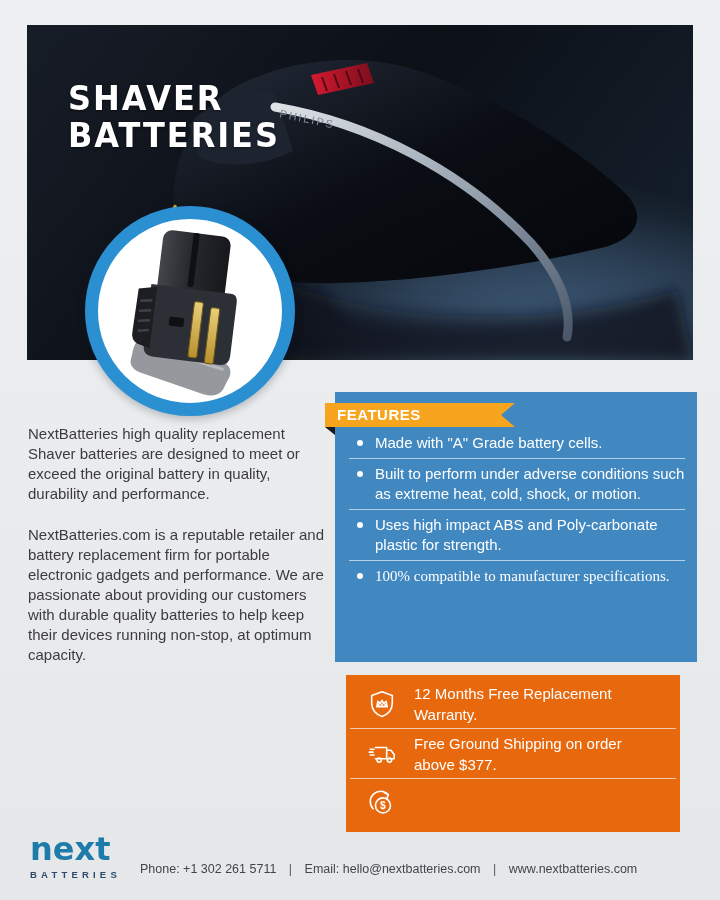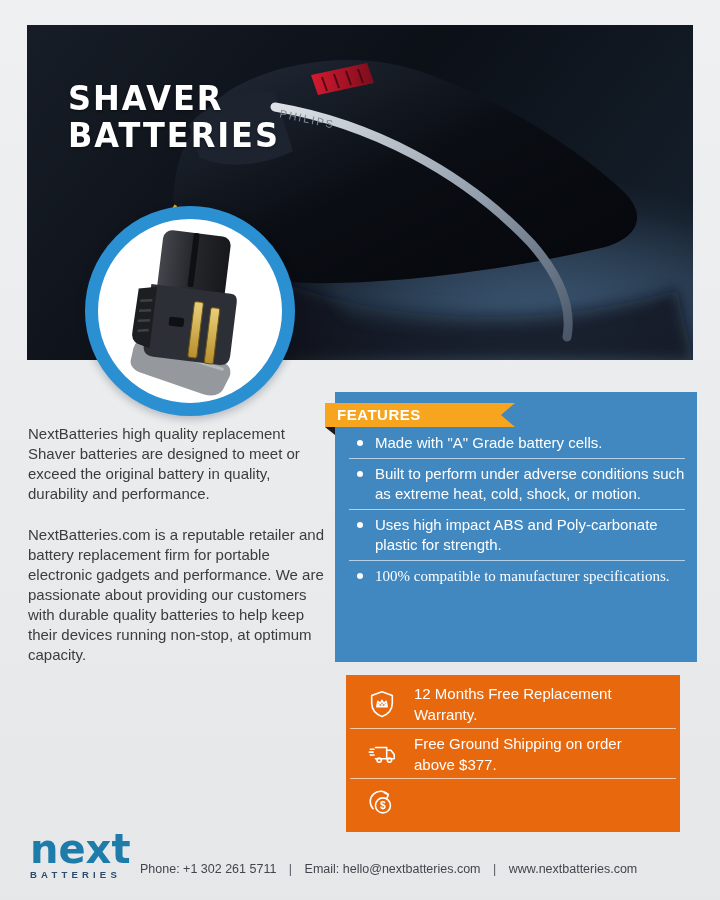--- a/index.html
+++ b/index.html
@@ -82,21 +82,21 @@
     border-bottom:1px solid rgba(255,255,255,.65);
   }
   .benefit-row:last-child { border-bottom:none; }
   .benefit-icon { width:64px; flex:0 0 64px; display:flex; justify-content:center; }
   .benefit-icon svg { width:30px; height:30px; }
   .benefit-text { margin:0; color:#fff; font-size:15px; line-height:21px; width:250px; }
 
   
   .logo { position:absolute; left:30px; top:831px; }
   .logo-primary {
-    color:#1e7cab; font-size:40px; line-height:36px; font-weight:bold;
+    color:#1e7cab; font-size:32px; line-height:36px; font-weight:bold;
     letter-spacing:0; font-family:"DejaVu Sans", sans-serif;
   }
   .logo-secondary {
     color:#2b4a6e; font-size:9.5px; font-weight:bold; letter-spacing:4.2px;
     margin-top:2px; font-family:"Liberation Sans", sans-serif;
   }
   .contact {
     position:absolute; left:140px; top:862px; font-size:12.5px; color:#41464d;
     white-space:nowrap;
   }

